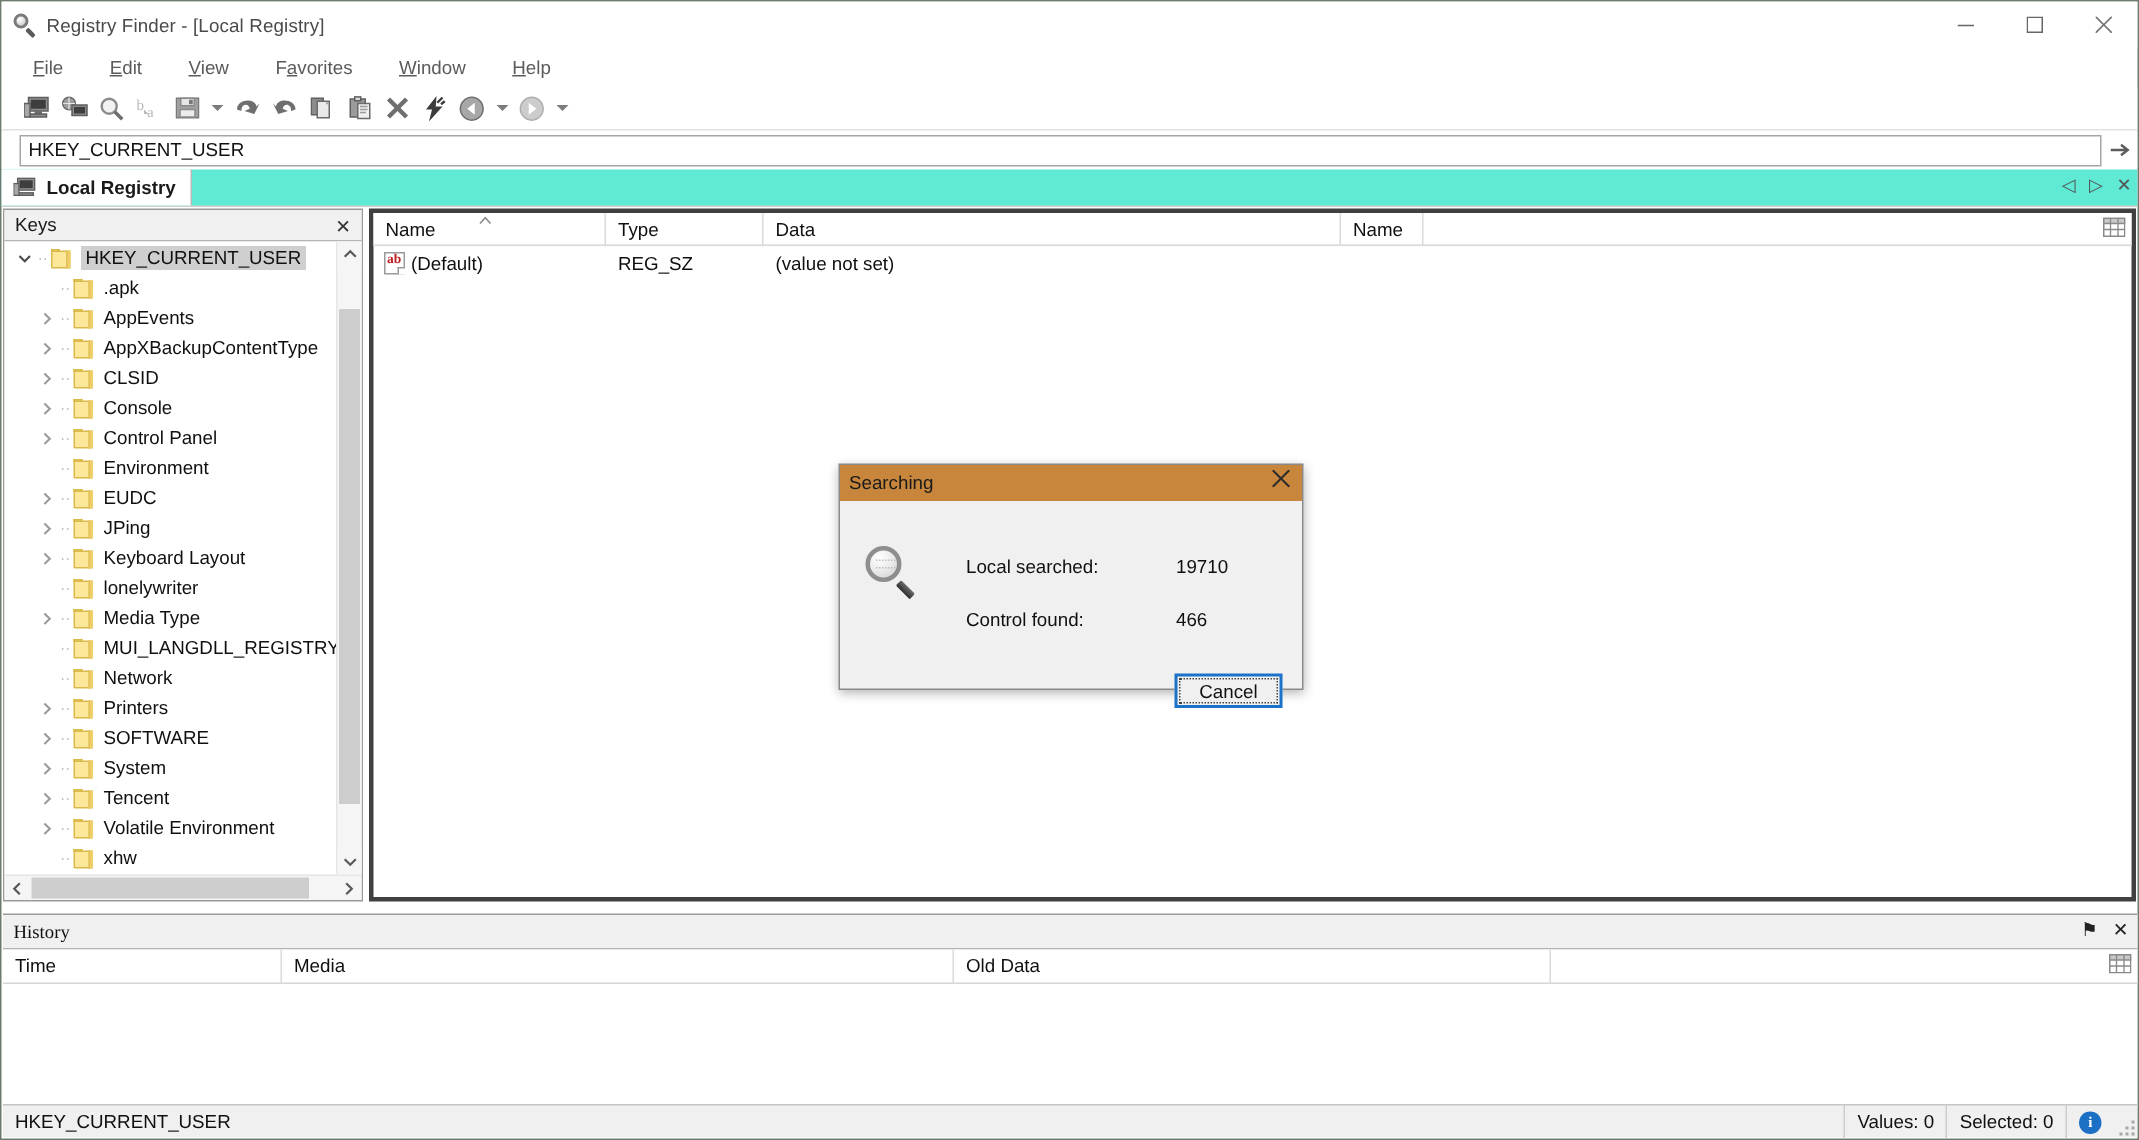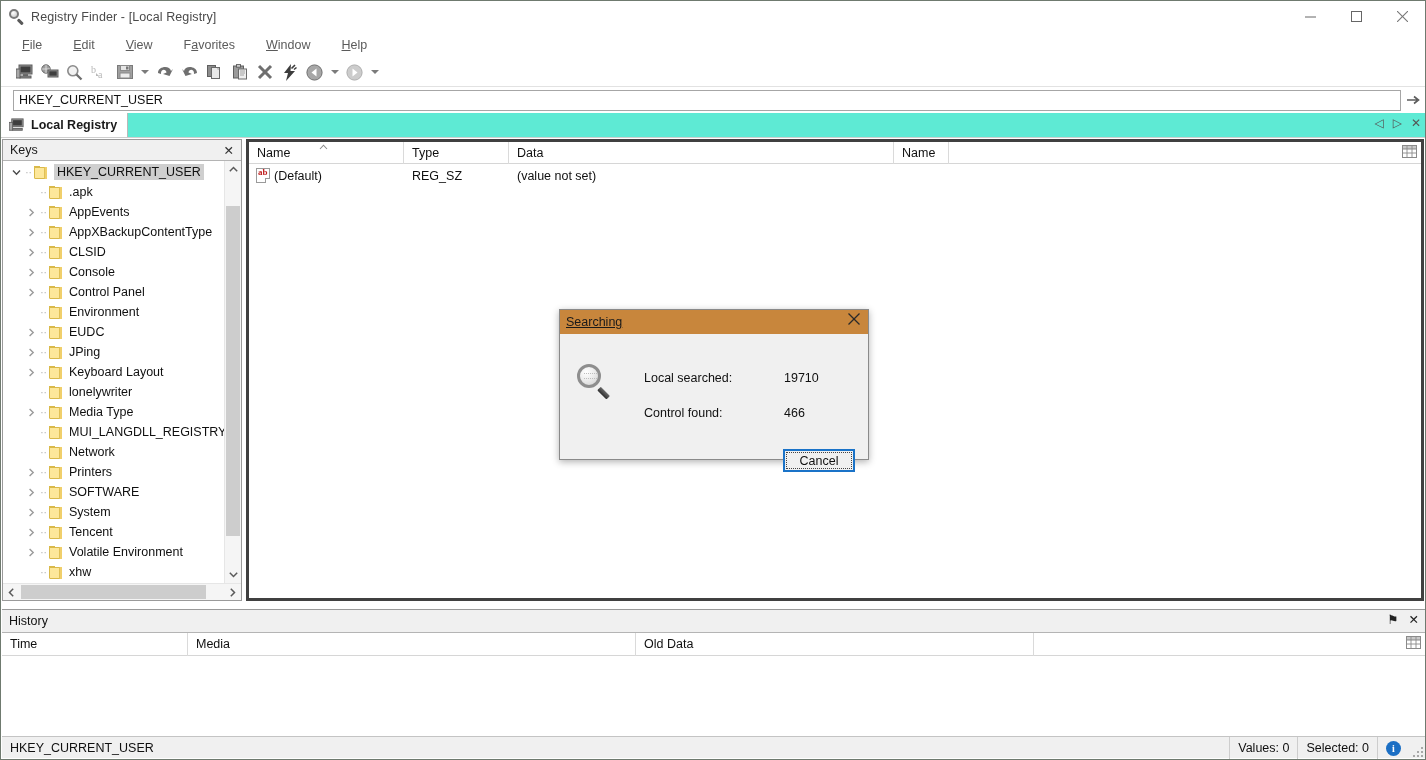--- a/index.html
+++ b/index.html
@@ -188,21 +188,21 @@
   .abicon .dogear { position: absolute; right: -1px; bottom: -1px; width: 5px; height: 5px; background: #ffffff; border-left: 1px solid #9a9a9a; border-top: 1px solid #9a9a9a; }
 
   
   .histpane {
     position: absolute; left: 1px; top: 608px; width: 1423px; height: 128px;
     background: #ffffff; border-top: 1px solid #9a9a9a;
   }
   .histhdr {
     height: 23px; background: #f0f0f0; border-bottom: 1px solid #b4b4b4;
     display: flex; align-items: center; padding-left: 7px; position: relative;
-    font-size: 12.5px; color: #101010;
+    font-size: 12.5px; color: #101010; font-family: Liberation Serif, serif;
   }
   .histhdr .tools { position: absolute; right: 6px; top: 2px; display: flex; align-items: center; gap: 10px; color: #222; }
   .histcols { height: 23px; display: flex; align-items: center; border-bottom: 1px solid #d6d6d6; position: relative; background: #ffffff; }
   .hcol { height: 23px; display: flex; align-items: center; padding-left: 8px; border-right: 1px solid #dadada; font-size: 12.5px; color: #101010; }
 
   
   .statusbar {
     position: absolute; left: 1px; bottom: 1px; width: 1423px; height: 22px;
     background: #f0f0f0; border-top: 1px solid #c4c4c4;
     display: flex; align-items: center; font-size: 12.5px; color: #101010;
@@ -220,21 +220,21 @@
 
   
   .dlg {
     position: absolute; left: 558px; top: 308px; width: 310px; height: 151px;
     background: #f0f0f0; border: 1px solid #8a8a8a;
     box-shadow: 0 2px 7px rgba(0,0,0,.30);
     z-index: 40;
   }
   .dlgtitle {
     height: 24px; background: #c8863c; display: flex; align-items: center;
-    padding-left: 6px; color: #1a1a1a; font-size: 12.5px; position: relative; text-decoration: underline;
+    padding-left: 6px; color: #1a1a1a; font-size: 12.5px; position: relative;
   }
   .dlgtitle .dx { position: absolute; right: 8px; top: 3px; color: #2a2a2a; }
   .dlgbody { position: relative; height: 126px; }
   .dlgmag { position: absolute; left: 17px; top: 30px; width: 34px; height: 34px; }
   .dlgmag .lens2 {
     position: absolute; left: 0; top: 0; width: 24px; height: 24px; border-radius: 50%;
     border: 3px solid #8e8e8e;
     background: radial-gradient(circle at 35% 28%, #ffffff 0%, #ededed 45%, #cfcfcf 100%);
   }
   .dlgmag .hl {

